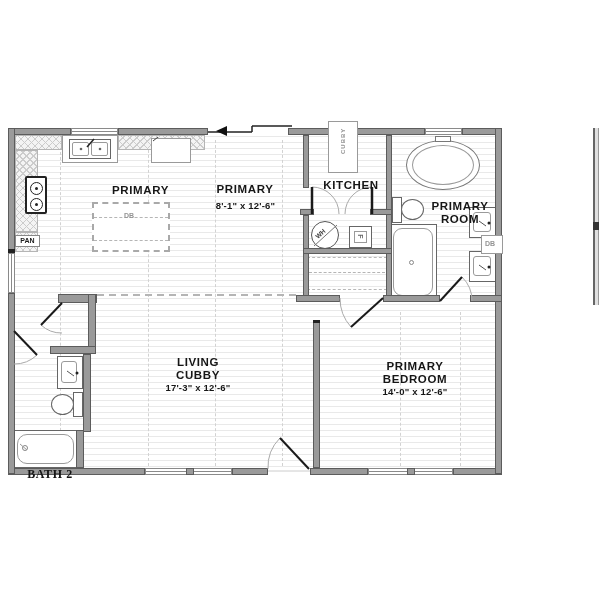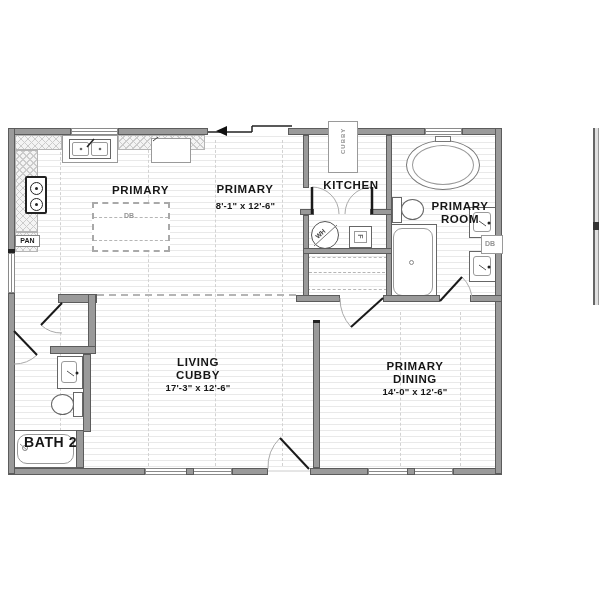--- a/index.html
+++ b/index.html
@@ -157,24 +157,24 @@
     <div>PRIMARY</div>
     <div>ROOM</div>
   </div>
   <div class="abs label" style="left:146px;top:356px;width:104px;">
     <div>LIVING</div>
     <div>CUBBY</div>
     <div class="dims">17'-3" x  12'-6"</div>
   </div>
   <div class="abs label" style="left:362px;top:360px;width:106px;">
     <div>PRIMARY</div>
-    <div>DINING</div>
+    <div>BEDROOM</div>
     <div class="dims">14'-0" x  12'-6"</div>
   </div>
-  <div class="abs label" style="left:24px;top:436px;width:52px;font-size:14px;">BATH 2</div>
+  <div class="abs label" style="left:24px;top:468px;width:52px;font-size:12px;font-family:Liberation Serif, serif;">BATH 2</div>
 
   <div class="abs" style="left:593px;top:128px;width:6px;height:177px;background:#e0e0e0;border-left:2px solid #666;border-right:1px solid #999;box-sizing:border-box;z-index:3;"></div>
   <div class="abs" style="left:593px;top:222px;width:6px;height:8px;background:#333;z-index:4;"></div>
 
   <svg class="abs" width="600" height="600" viewBox="0 0 600 600" style="left:0;top:0;">
 
     <path d="M97,295 L296,295" stroke="#b5b5b5" stroke-width="2" stroke-dasharray="7,5" fill="none"></path>
 
     <path d="M268,469 A41,41 0 0 1 280,438" stroke="#aaaaaa" stroke-width="1" fill="none"></path>
     <line x1="309" y1="469" x2="280" y2="438" stroke="#1a1a1a" stroke-width="2"></line>

